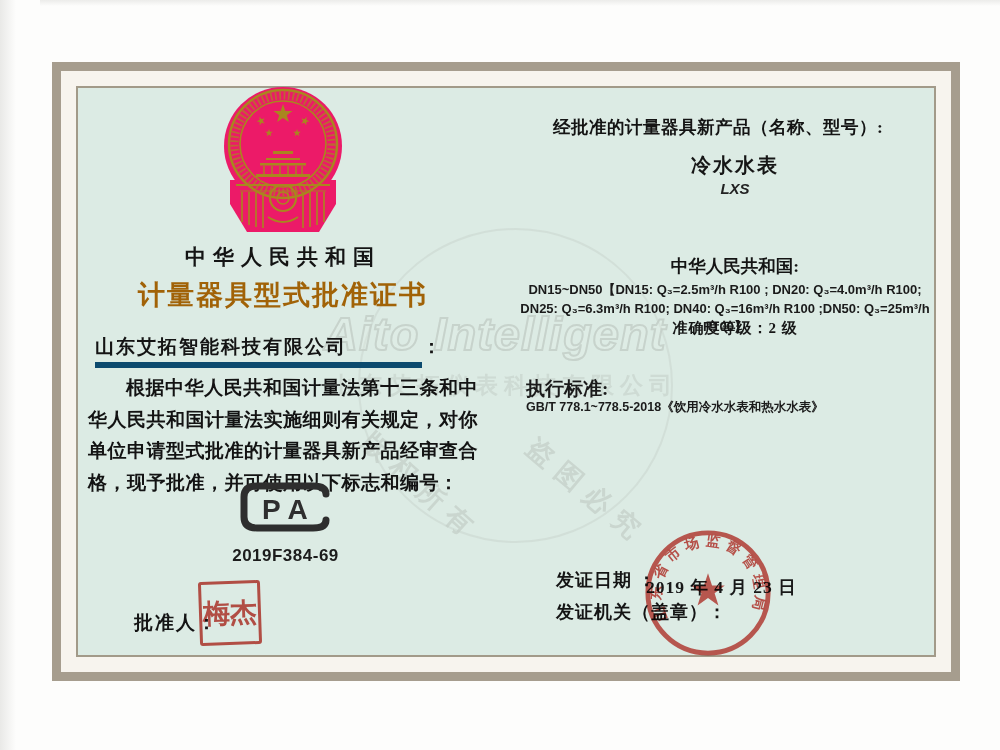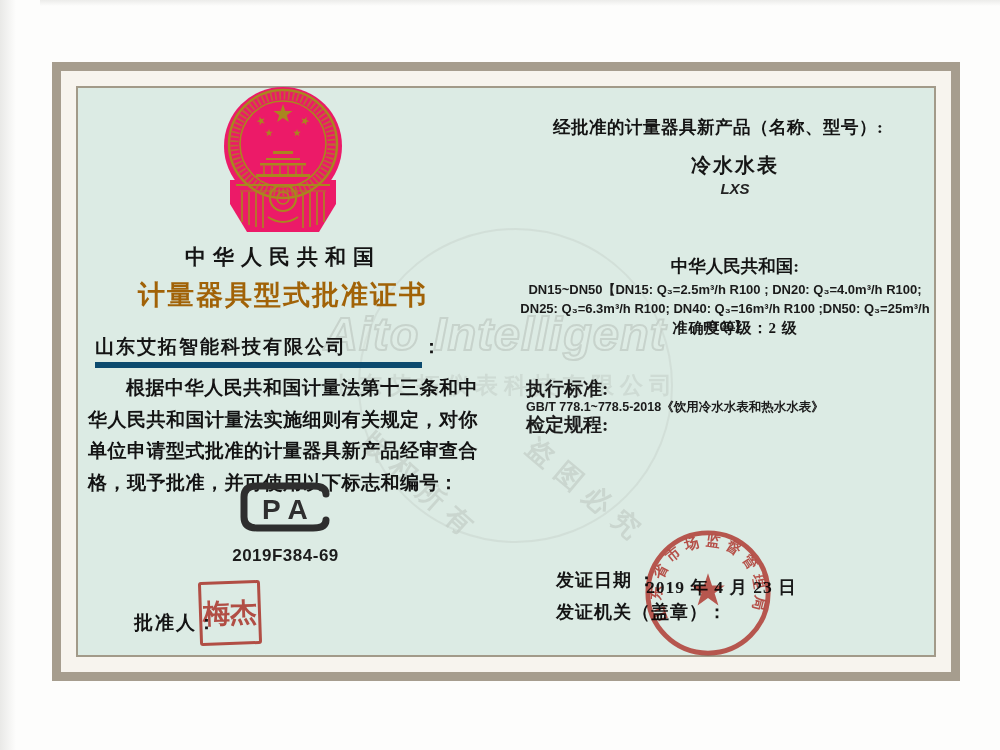--- a/index.html
+++ b/index.html
@@ -162,21 +162,20 @@
   <div class="abs rc-center prod-name">冷水水表</div>
   <div class="abs rc-center prod-model">LXS</div>
 
   <div class="abs rc-center tech-header">中华人民共和国:</div>
   <div class="abs spec-detail">DN15~DN50【DN15: Q₃=2.5m³/h R100 ; DN20: Q₃=4.0m³/h R100; DN25: Q₃=6.3m³/h R100; DN40: Q₃=16m³/h R100 ;DN50: Q₃=25m³/h R100】</div>
   <div class="abs rc-center accuracy">准确度等级：2 级</div>
 
   <div class="abs standards">
     <div class="std-label">执行标准:</div>
     <div class="std-value">GB/T 778.1~778.5-2018《饮用冷水水表和热水水表》</div>
-    <div class="std-label">检定规程:</div>
   </div>
 
   <div class="abs date-label">发证日期 ：</div>
   <div class="abs date-value">2019 年 4 月 23 日</div>
   <div class="abs authority-label">发证机关（盖章）：</div>
 
   <div class="abs official-seal">
     <svg width="134" height="134" viewBox="0 0 136 136">
       <defs>
         <path id="sealArc" d="M 28.7 95.5 A 48 48 0 1 1 107.3 95.5" fill="none"></path>

